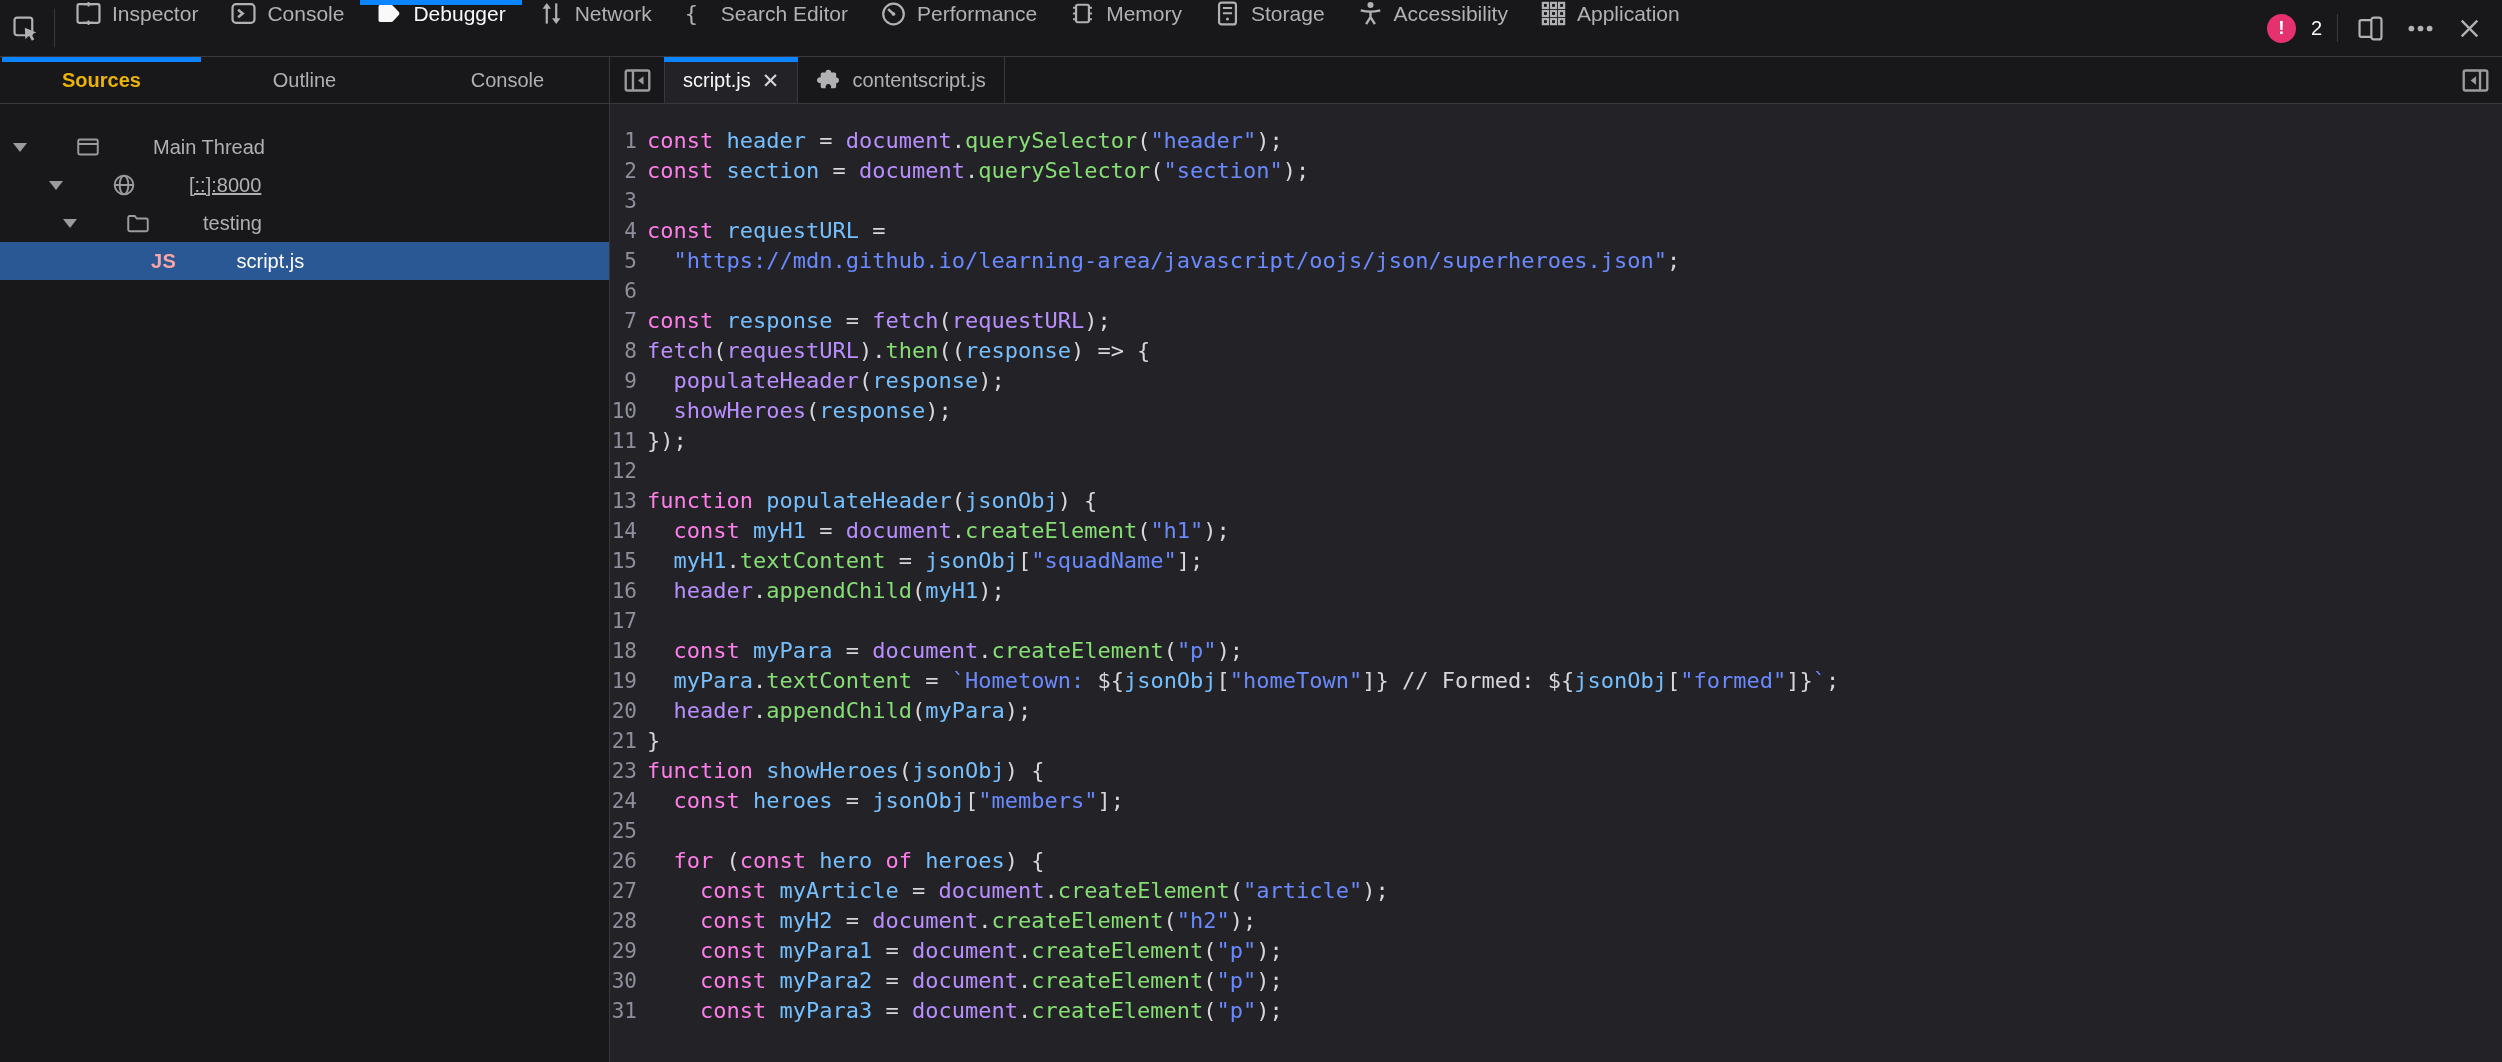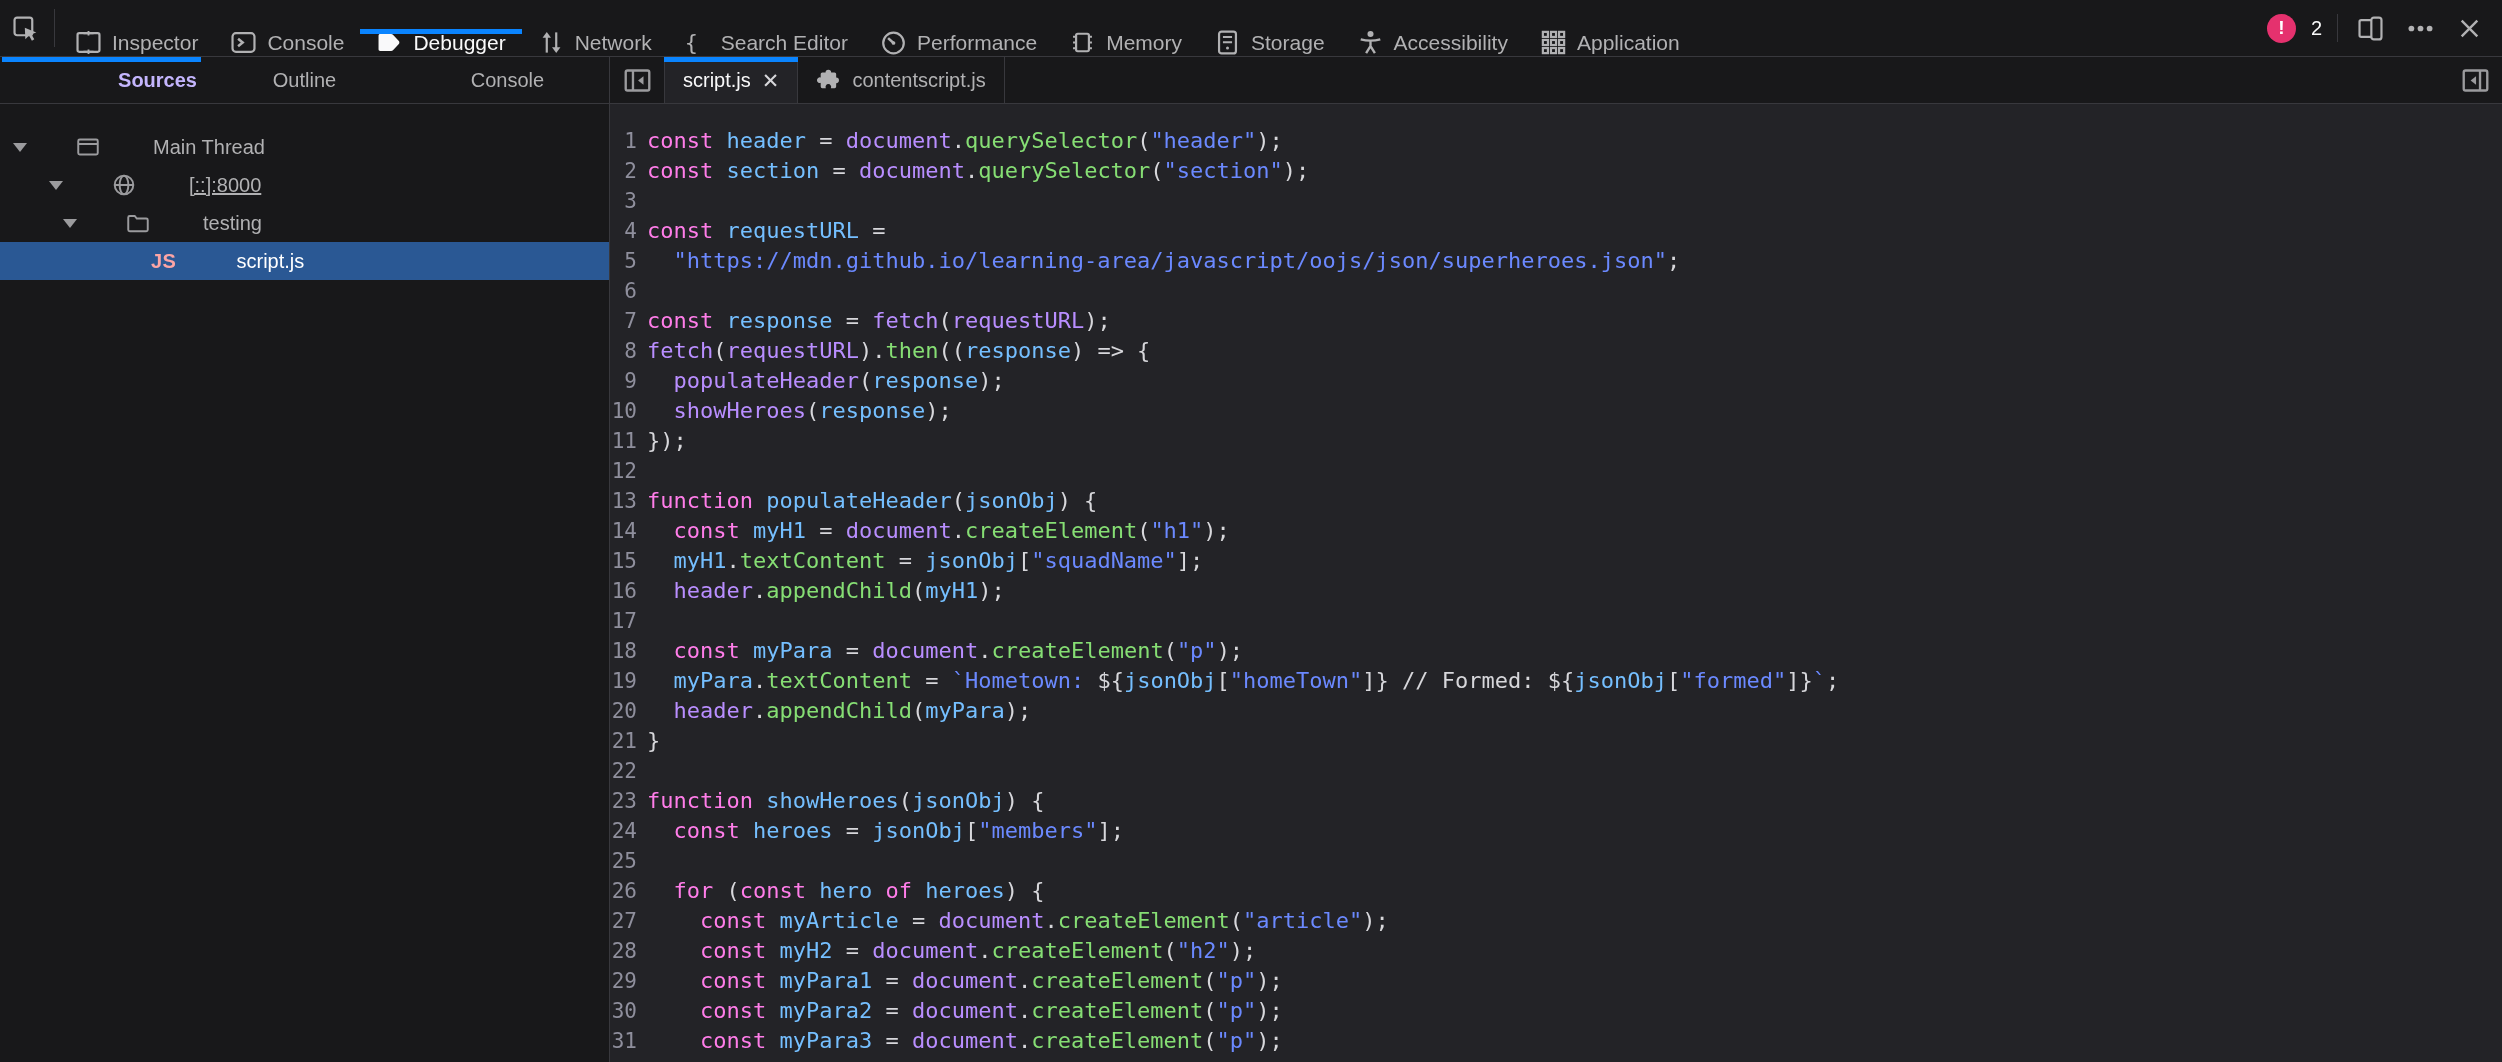--- a/index.html
+++ b/index.html
@@ -10,37 +10,37 @@
     font-family:"Liberation Sans", sans-serif;
     -webkit-font-smoothing:antialiased;
   }
   svg { display:block; }
   .icon { display:flex; align-items:center; justify-content:center; color:inherit; }
 
   
   .toolbar { height:57px; display:flex; align-items:stretch; border-bottom:1px solid #38383d; background:#18181a; }
   .pick-btn { width:50px; display:flex; align-items:center; justify-content:center; background:none; border:none; color:#b1b1b3; cursor:default; }
   .vsep { width:1px; background:#38383d; margin:9px 4px; }
-  .tool-tabs { display:flex; align-items:flex-end; }
+  .tool-tabs { display:flex; align-items:flex-start; }
   .tool-tab { position:relative; display:flex; align-items:center; gap:10px; padding:0 16px;
               background:none; border:none; color:#b1b1b3; font-family:inherit; font-size:21px; cursor:default; }
   .tool-tab.active { color:#f9f9fa; }
   .tool-tab.active::before { content:""; position:absolute; top:0; left:0; right:0; height:5px; background:#0a84ff; }
   .toolbar-right { margin-left:auto; display:flex; align-items:center; gap:15px; padding-right:16px; }
   .err-badge { width:29px; height:29px; border-radius:50%; background:#e5316e; color:#fff;
                display:flex; align-items:center; justify-content:center; font-size:19px; font-weight:bold; }
   .err-count { color:#f9f9fa; font-size:20px; }
   .tb-icon-btn { background:none; border:none; color:#b1b1b3; padding:0 4px; cursor:default; }
 
   
   .subbar { height:47px; display:flex; align-items:stretch; border-bottom:1px solid #38383d; background:#18181a; }
   .panel-tabs { width:610px; flex:none; display:flex; border-right:1px solid #38383d; }
   .panel-tab { position:relative; flex:1; display:flex; align-items:center; justify-content:center;
                background:none; border:none; color:#b1b1b3; font-family:inherit; font-size:20px; cursor:default; }
-  .panel-tab.active { color:#c4b5fd; font-weight:bold;justify-content:flex-end; }
+  .panel-tab.active { color:#eab308; font-weight:bold; }
   .panel-tab.active::before { content:""; position:absolute; top:0; left:2px; right:2px; height:5px; background:#0a84ff; }
   .source-tabs { flex:1; display:flex; align-items:stretch; }
   .icon-btn { width:54px; flex:none; display:flex; align-items:center; justify-content:center;
               background:none; border:none; color:#9b9b9e; cursor:default; }
   .src-tab { position:relative; display:flex; align-items:center; gap:11px; padding:0 18px;
              background:none; border:none; border-right:1px solid #38383d; color:#b1b1b3;
              font-family:inherit; font-size:20px; cursor:default; }
   .src-tab.active { color:#f9f9fa; background:#232327; border-left:1px solid #38383d; }
   .src-tab.active::before { content:""; position:absolute; top:0; left:-1px; right:-1px; height:5px; background:#0a84ff; }
   .tab-close { font-size:21px; color:#d7d7db; line-height:1; }
@@ -321,21 +321,20 @@
       <div class="code-line"><span class="ln">12</span><span class="code"></span></div>
       <div class="code-line"><span class="ln">13</span><span class="code"><span class="tk-kw">function</span><span class="tk-pun"> </span><span class="tk-def">populateHeader</span><span class="tk-pun">(</span><span class="tk-def">jsonObj</span><span class="tk-pun">) {</span></span></div>
       <div class="code-line"><span class="ln">14</span><span class="code"><span class="tk-pun">  </span><span class="tk-kw">const</span><span class="tk-pun"> </span><span class="tk-def">myH1</span><span class="tk-pun"> = </span><span class="tk-var">document</span><span class="tk-pun">.</span><span class="tk-prop">createElement</span><span class="tk-pun">(</span><span class="tk-str">"h1"</span><span class="tk-pun">);</span></span></div>
       <div class="code-line"><span class="ln">15</span><span class="code"><span class="tk-pun">  </span><span class="tk-def">myH1</span><span class="tk-pun">.</span><span class="tk-prop">textContent</span><span class="tk-pun"> = </span><span class="tk-def">jsonObj</span><span class="tk-pun">[</span><span class="tk-str">"squadName"</span><span class="tk-pun">];</span></span></div>
       <div class="code-line"><span class="ln">16</span><span class="code"><span class="tk-pun">  </span><span class="tk-var">header</span><span class="tk-pun">.</span><span class="tk-prop">appendChild</span><span class="tk-pun">(</span><span class="tk-def">myH1</span><span class="tk-pun">);</span></span></div>
       <div class="code-line"><span class="ln">17</span><span class="code"></span></div>
       <div class="code-line"><span class="ln">18</span><span class="code"><span class="tk-pun">  </span><span class="tk-kw">const</span><span class="tk-pun"> </span><span class="tk-def">myPara</span><span class="tk-pun"> = </span><span class="tk-var">document</span><span class="tk-pun">.</span><span class="tk-prop">createElement</span><span class="tk-pun">(</span><span class="tk-str">"p"</span><span class="tk-pun">);</span></span></div>
       <div class="code-line"><span class="ln">19</span><span class="code"><span class="tk-pun">  </span><span class="tk-def">myPara</span><span class="tk-pun">.</span><span class="tk-prop">textContent</span><span class="tk-pun"> = </span><span class="tk-str">`Hometown: </span><span class="tk-pun">${</span><span class="tk-def">jsonObj</span><span class="tk-pun">[</span><span class="tk-str">"homeTown"</span><span class="tk-pun">]}</span><span class="tk-pun"> // Formed: </span><span class="tk-pun">${</span><span class="tk-def">jsonObj</span><span class="tk-pun">[</span><span class="tk-str">"formed"</span><span class="tk-pun">]}</span><span class="tk-str">`</span><span class="tk-pun">;</span></span></div>
       <div class="code-line"><span class="ln">20</span><span class="code"><span class="tk-pun">  </span><span class="tk-var">header</span><span class="tk-pun">.</span><span class="tk-prop">appendChild</span><span class="tk-pun">(</span><span class="tk-def">myPara</span><span class="tk-pun">);</span></span></div>
       <div class="code-line"><span class="ln">21</span><span class="code"><span class="tk-pun">}</span></span></div>
-      <div class="code-line"><span class="ln">22</span><span class="code"></span></div>
       <div class="code-line"><span class="ln">23</span><span class="code"><span class="tk-kw">function</span><span class="tk-pun"> </span><span class="tk-def">showHeroes</span><span class="tk-pun">(</span><span class="tk-def">jsonObj</span><span class="tk-pun">) {</span></span></div>
       <div class="code-line"><span class="ln">24</span><span class="code"><span class="tk-pun">  </span><span class="tk-kw">const</span><span class="tk-pun"> </span><span class="tk-def">heroes</span><span class="tk-pun"> = </span><span class="tk-def">jsonObj</span><span class="tk-pun">[</span><span class="tk-str">"members"</span><span class="tk-pun">];</span></span></div>
       <div class="code-line"><span class="ln">25</span><span class="code"></span></div>
       <div class="code-line"><span class="ln">26</span><span class="code"><span class="tk-pun">  </span><span class="tk-kw">for</span><span class="tk-pun"> (</span><span class="tk-kw">const</span><span class="tk-pun"> </span><span class="tk-def">hero</span><span class="tk-pun"> </span><span class="tk-kw">of</span><span class="tk-pun"> </span><span class="tk-def">heroes</span><span class="tk-pun">) {</span></span></div>
       <div class="code-line"><span class="ln">27</span><span class="code"><span class="tk-pun">    </span><span class="tk-kw">const</span><span class="tk-pun"> </span><span class="tk-def">myArticle</span><span class="tk-pun"> = </span><span class="tk-var">document</span><span class="tk-pun">.</span><span class="tk-prop">createElement</span><span class="tk-pun">(</span><span class="tk-str">"article"</span><span class="tk-pun">);</span></span></div>
       <div class="code-line"><span class="ln">28</span><span class="code"><span class="tk-pun">    </span><span class="tk-kw">const</span><span class="tk-pun"> </span><span class="tk-def">myH2</span><span class="tk-pun"> = </span><span class="tk-var">document</span><span class="tk-pun">.</span><span class="tk-prop">createElement</span><span class="tk-pun">(</span><span class="tk-str">"h2"</span><span class="tk-pun">);</span></span></div>
       <div class="code-line"><span class="ln">29</span><span class="code"><span class="tk-pun">    </span><span class="tk-kw">const</span><span class="tk-pun"> </span><span class="tk-def">myPara1</span><span class="tk-pun"> = </span><span class="tk-var">document</span><span class="tk-pun">.</span><span class="tk-prop">createElement</span><span class="tk-pun">(</span><span class="tk-str">"p"</span><span class="tk-pun">);</span></span></div>
       <div class="code-line"><span class="ln">30</span><span class="code"><span class="tk-pun">    </span><span class="tk-kw">const</span><span class="tk-pun"> </span><span class="tk-def">myPara2</span><span class="tk-pun"> = </span><span class="tk-var">document</span><span class="tk-pun">.</span><span class="tk-prop">createElement</span><span class="tk-pun">(</span><span class="tk-str">"p"</span><span class="tk-pun">);</span></span></div>
       <div class="code-line"><span class="ln">31</span><span class="code"><span class="tk-pun">    </span><span class="tk-kw">const</span><span class="tk-pun"> </span><span class="tk-def">myPara3</span><span class="tk-pun"> = </span><span class="tk-var">document</span><span class="tk-pun">.</span><span class="tk-prop">createElement</span><span class="tk-pun">(</span><span class="tk-str">"p"</span><span class="tk-pun">);</span></span></div>
     </div>

